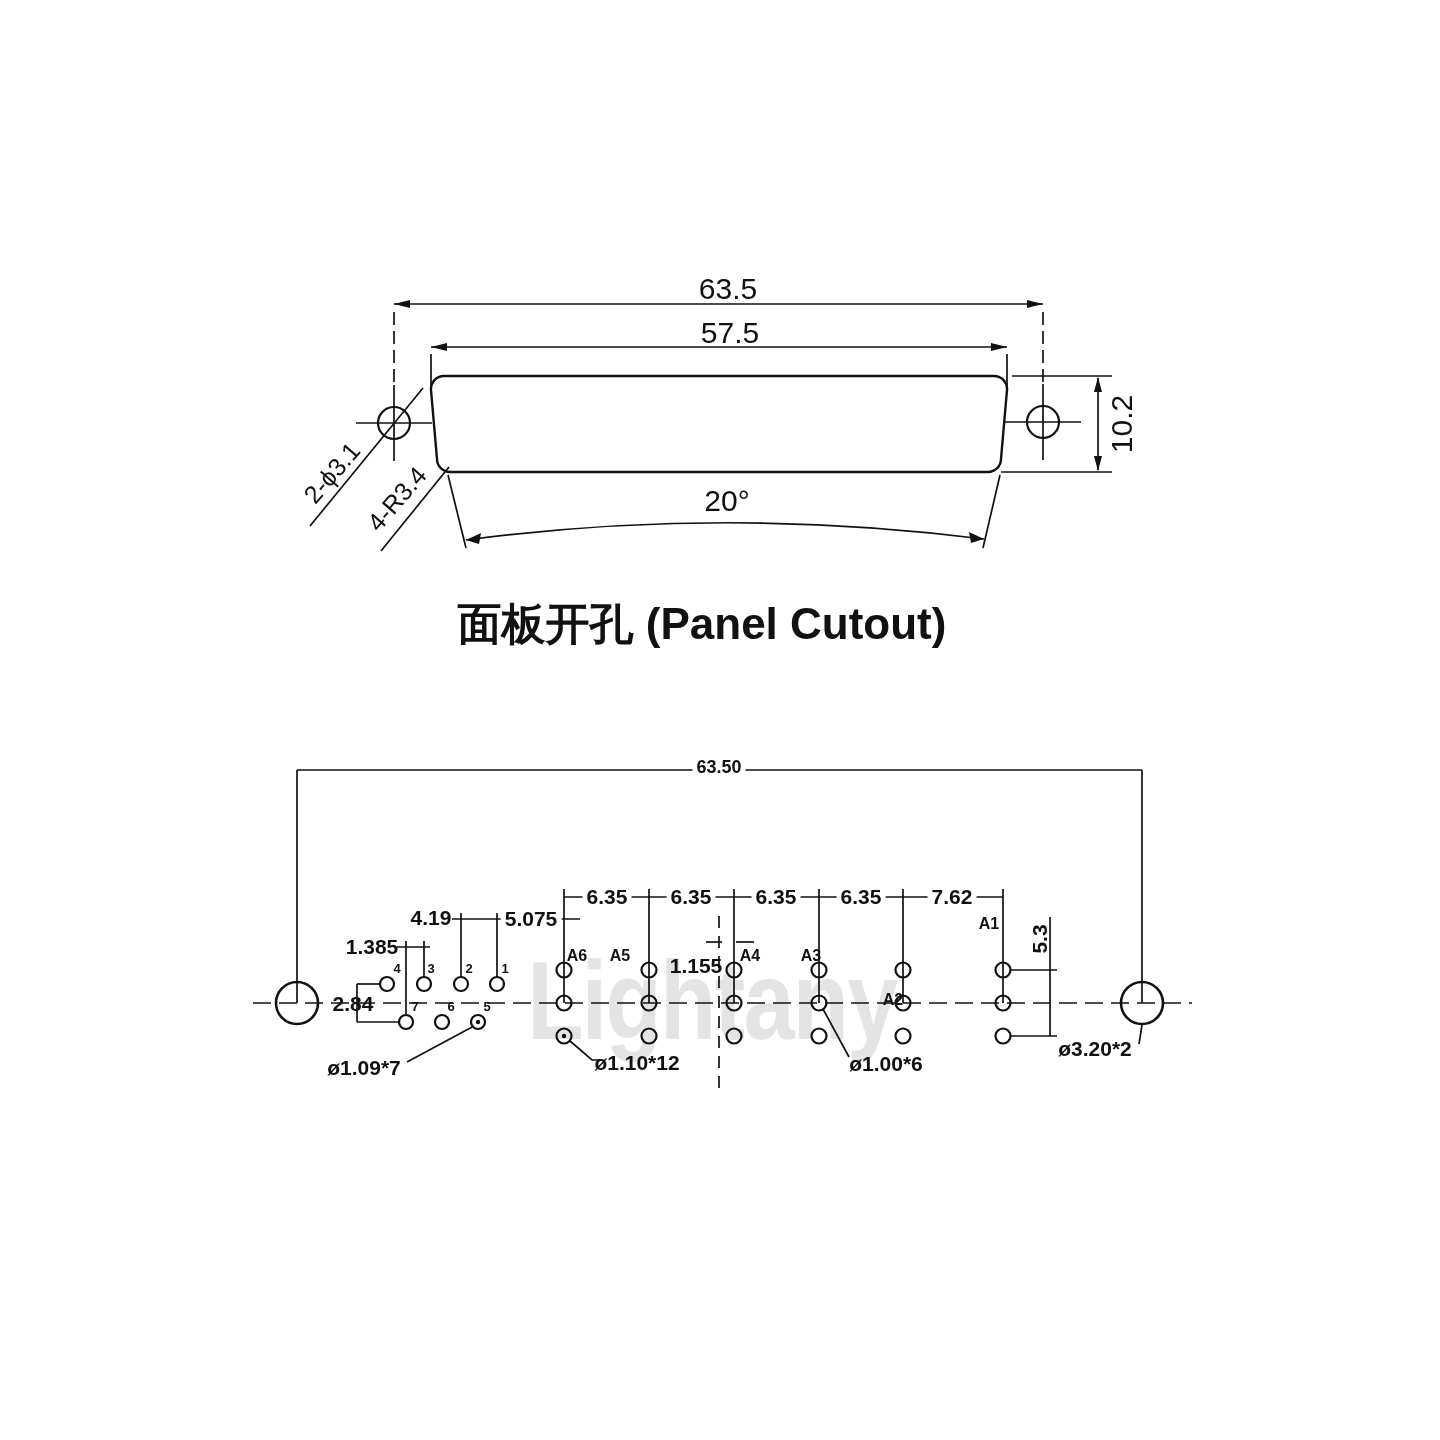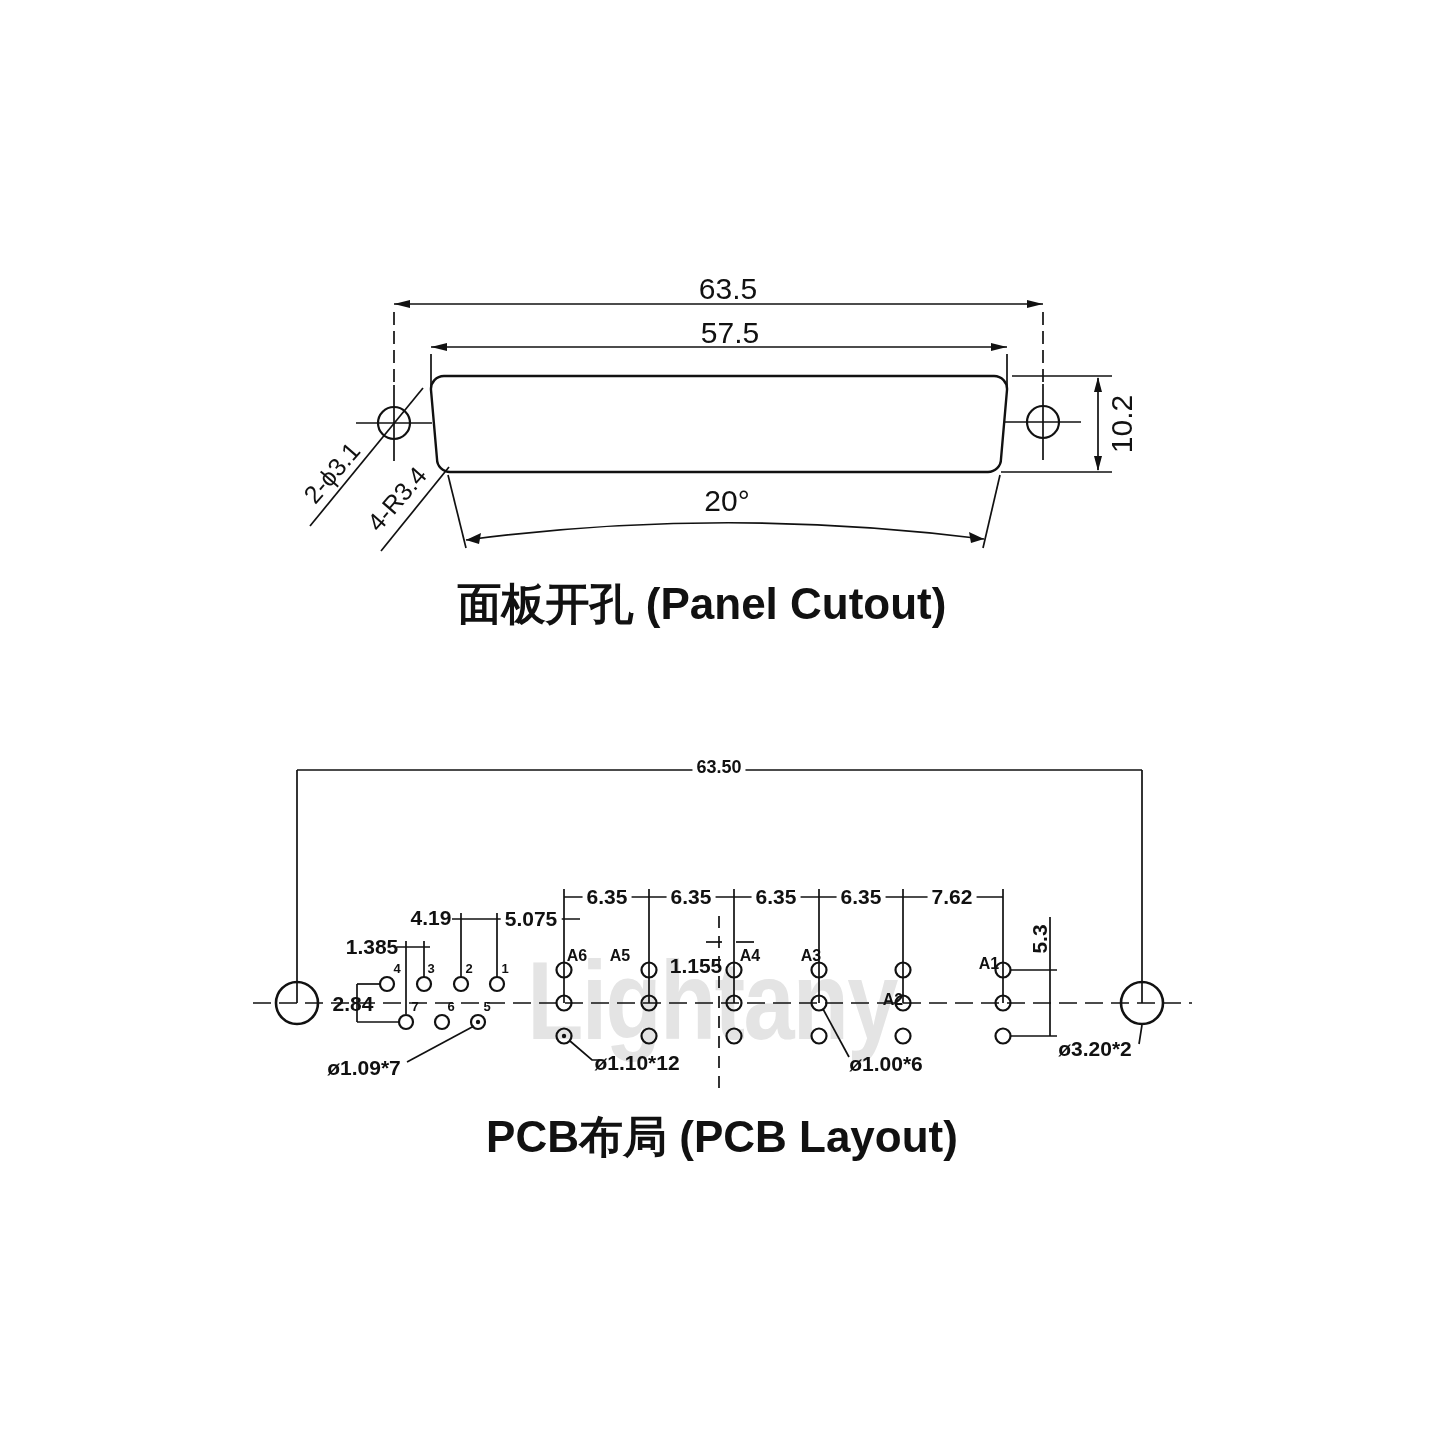--- a/index.html
+++ b/index.html
@@ -152,21 +152,21 @@
       <circle cx="564" cy="1036" r="2.2"></circle>
     </g>
   </svg>
 
   <div class="lbl t" style="left:728px;top:289px;">63.5</div>
   <div class="lbl t" style="left:730px;top:333px;">57.5</div>
   <div class="lbl t" style="left:727px;top:501px;">20°</div>
   <div class="lbl t r90" style="left:1122px;top:424px;">10.2</div>
   <div class="lbl lead r49" style="left:332px;top:473px;">2-ϕ3.1</div>
   <div class="lbl lead r49" style="left:397px;top:499px;">4-R3.4</div>
-  <div class="lbl title" style="left:702px;top:604px;">面板开孔 (Panel Cutout)</div>
+  <div class="lbl title" style="left:702px;top:624px;">面板开孔 (Panel Cutout)</div>
 
   <div class="lbl b22 bg" style="left:719px;top:767px;">63.50</div>
   <div class="lbl bg" style="left:607px;top:896px;">6.35</div>
   <div class="lbl bg" style="left:691px;top:896px;">6.35</div>
   <div class="lbl bg" style="left:776px;top:896px;">6.35</div>
   <div class="lbl bg" style="left:861px;top:896px;">6.35</div>
   <div class="lbl bg" style="left:952px;top:896px;">7.62</div>
   <div class="lbl bg" style="left:531px;top:918px;">5.075</div>
   <div class="lbl" style="left:431px;top:917px;">4.19</div>
   <div class="lbl" style="left:372px;top:946px;text-align:center;">1.385</div>
@@ -176,24 +176,23 @@
   <div class="lbl" style="left:364px;top:1067px;text-align:center;">ø1.09*7</div>
   <div class="lbl" style="left:637px;top:1062px;">ø1.10*12</div>
   <div class="lbl" style="left:886px;top:1063px;">ø1.00*6</div>
   <div class="lbl" style="left:1095px;top:1048px;">ø3.20*2</div>
 
   <div class="lbl sm" style="left:577px;top:956px;">A6</div>
   <div class="lbl sm" style="left:620px;top:956px;">A5</div>
   <div class="lbl sm" style="left:750px;top:956px;">A4</div>
   <div class="lbl sm" style="left:811px;top:956px;">A3</div>
   <div class="lbl sm" style="left:893px;top:1000px;">A2</div>
-  <div class="lbl sm" style="left:989px;top:964px;">A1</div>
+  <div class="lbl sm" style="left:989px;top:924px;">A1</div>
 
   <div class="lbl xs" style="left:397px;top:968px;">4</div>
   <div class="lbl xs" style="left:431px;top:968px;">3</div>
   <div class="lbl xs" style="left:469px;top:968px;">2</div>
   <div class="lbl xs" style="left:505px;top:968px;">1</div>
   <div class="lbl xs" style="left:415px;top:1006px;">7</div>
   <div class="lbl xs" style="left:451px;top:1006px;">6</div>
   <div class="lbl xs" style="left:487px;top:1006px;">5</div>
 
-  <div class="lbl title" style="left:722px;top:1137px;">PCB布局 (PCB Layout)</div>
 </div>
 
 </body></html>

